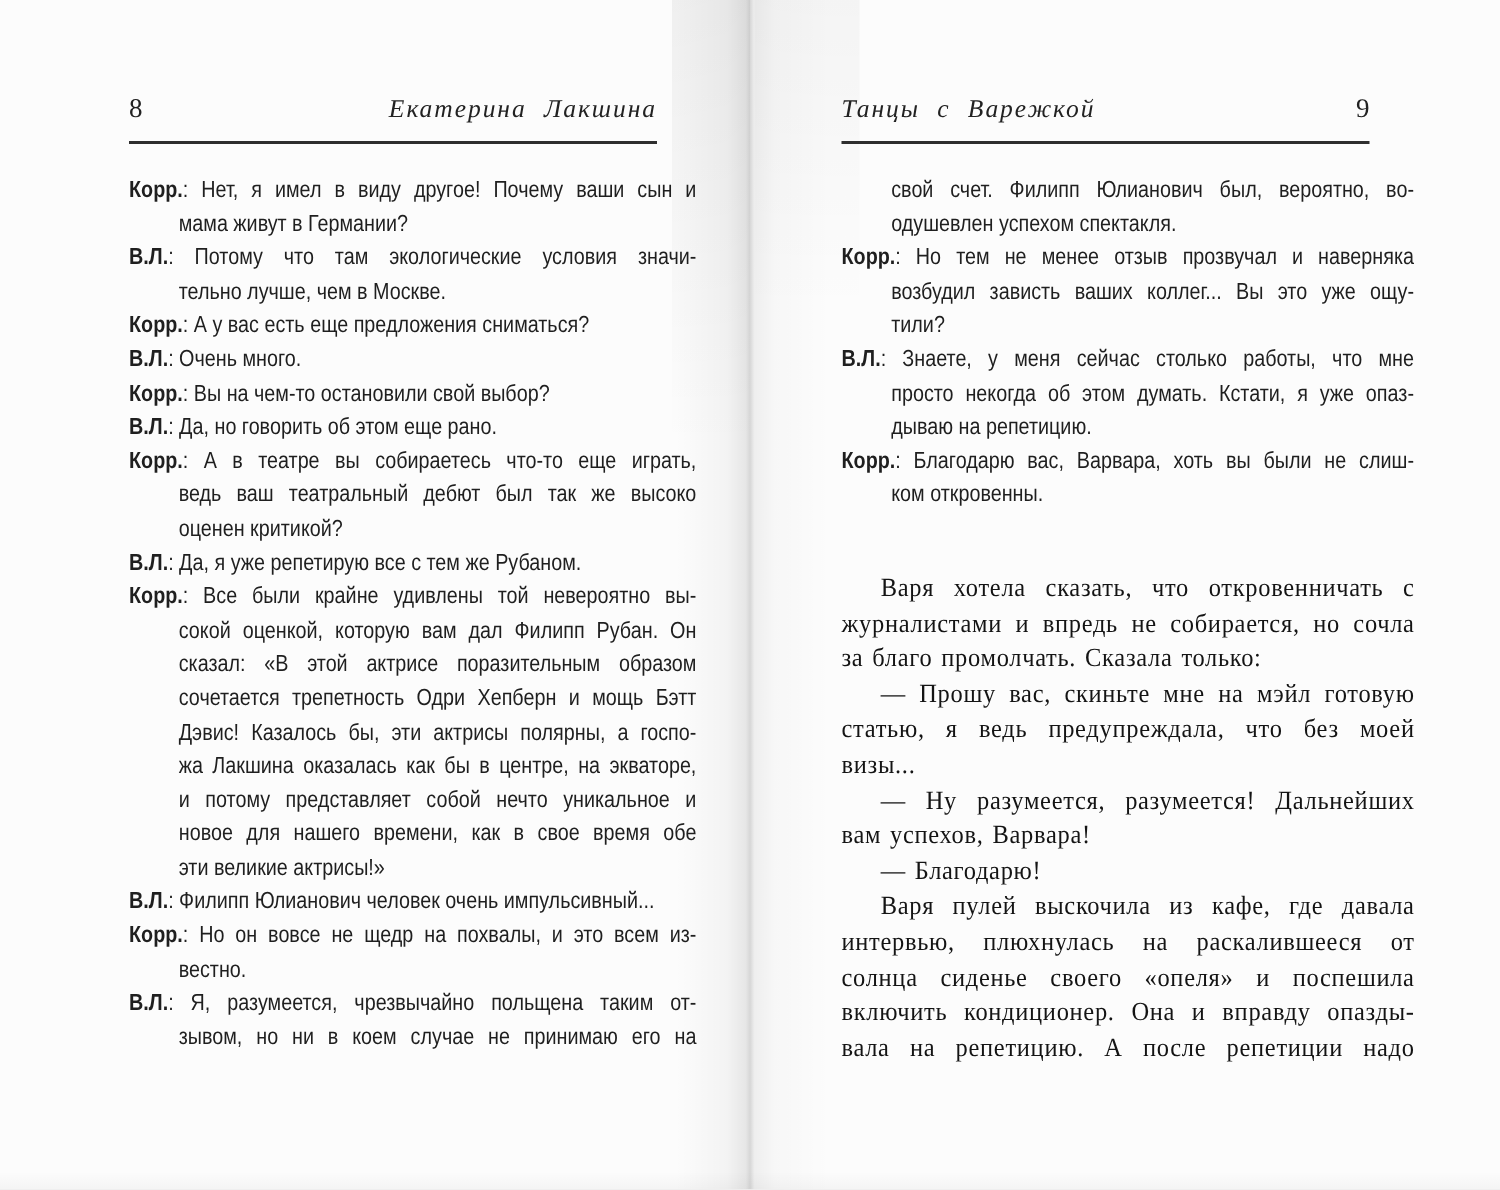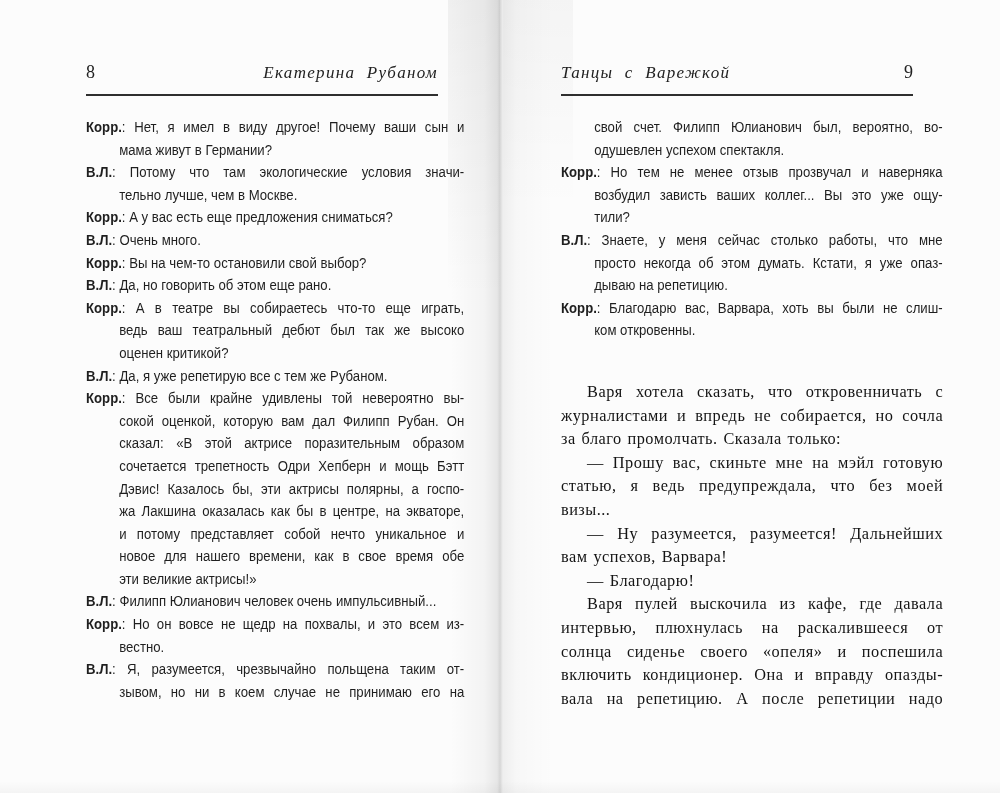--- a/index.html
+++ b/index.html
@@ -64,21 +64,21 @@
     background:linear-gradient(to top, rgba(0,0,0,0.03), rgba(0,0,0,0));
   }
 </style>
 </head>
 <body>
 
 <div class="spread">
 
   <div class="hdr" id="hdrL">
     <span class="folio">8</span>
-    <span class="rtitle">Екатерина Рубаном</span>
+    <span class="rtitle">Екатерина Лакшина</span>
   </div>
   <div class="hdr-rule" id="ruleL"></div>
 
   <div class="hdr" id="hdrR">
     <span class="rtitle">Танцы с Варежкой</span>
     <span class="folio">9</span>
   </div>
   <div class="hdr-rule" id="ruleR"></div>
 
   <div class="col" id="bodyL">

